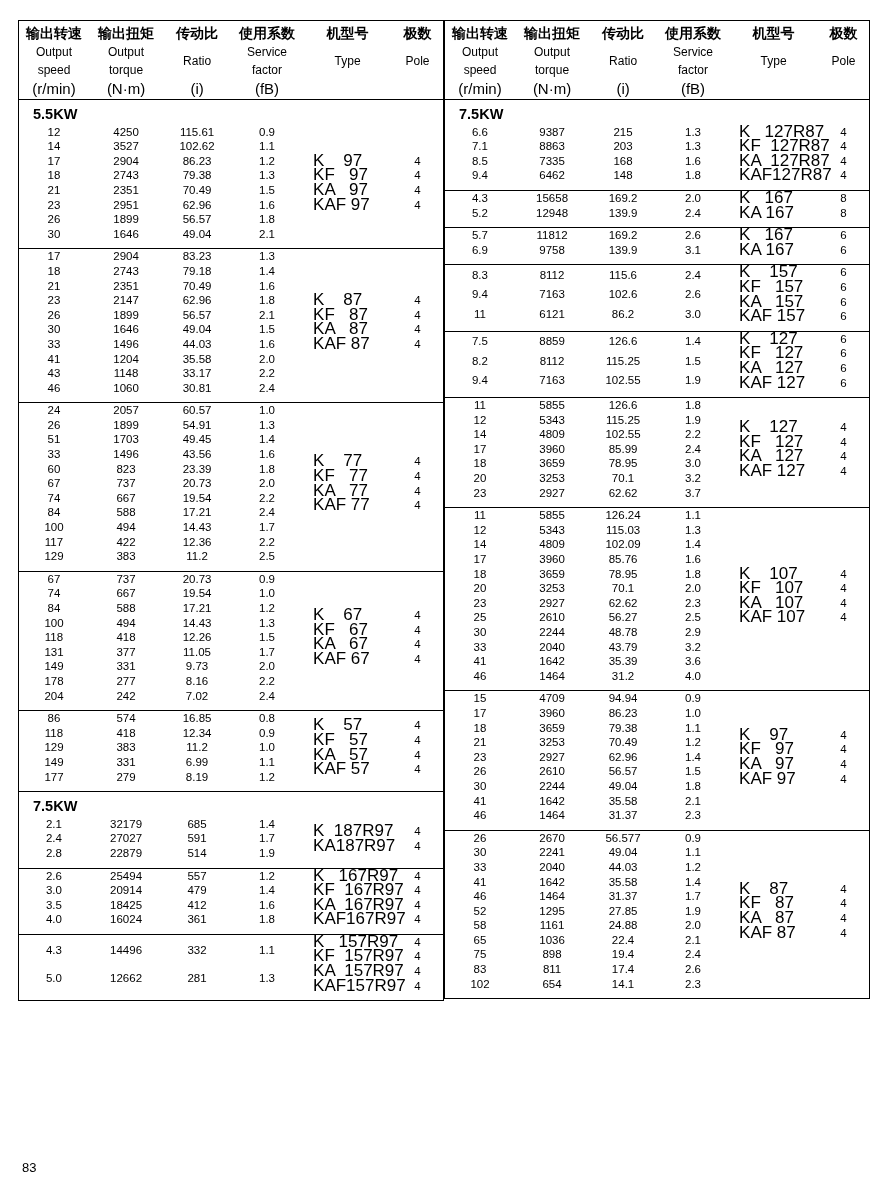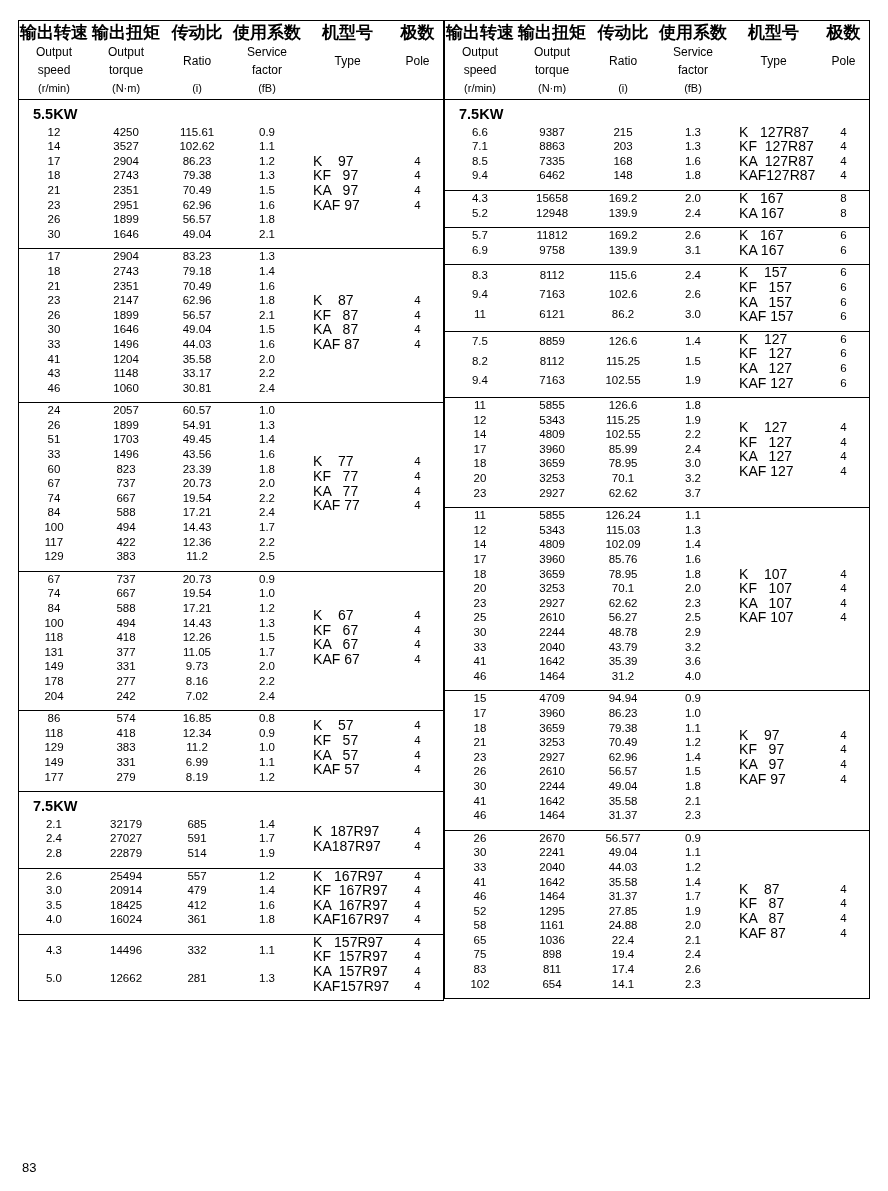--- a/index.html
+++ b/index.html
@@ -38,31 +38,31 @@
     vertical-align:middle;
     font-weight:normal;
   }
   
   .hdr td{
     font-size:11.5px;
     line-height:14px;
     padding:2px 0 2px 0;
   }
   .hdr .cn{
-    font-size:17px;
+    font-size:14px;
     font-weight:bold;
     line-height:16px;
     padding-top:4px;
   }
   .hdr .en{
     font-size:12px;
     line-height:14px;
   }
   .hdr .unit{
-    font-size:11px;
+    font-size:15px;
     line-height:15px;
     padding-bottom:3px;
   }
   .hline{
     border-top:1.2px solid #000;
   }
   .hline-thick{
     border-top:1.6px solid #000;
   }
 
@@ -77,21 +77,21 @@
   .kw{
     font-size:14.5px;
     font-weight:bold;
     text-align:left;
     padding:7px 0 3px 14px;
   }
   .type-cell{
     text-align:left;
     padding-left:10px;
     white-space:pre;
-    font-size:14px;
+    font-size:17px;
     line-height:14.6px;
   }
   .pole-cell{
     white-space:pre;
     line-height:14.6px;
   }
   .spacerrow td{height:7px;}
   .pagenum{
     position:absolute;
     left:22px;

